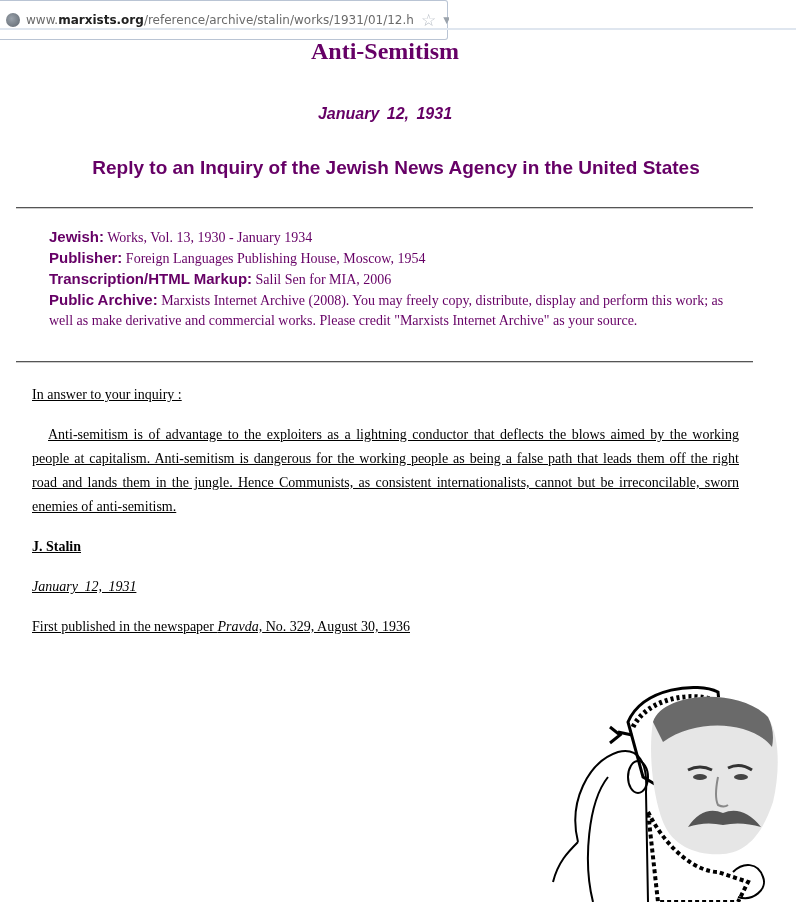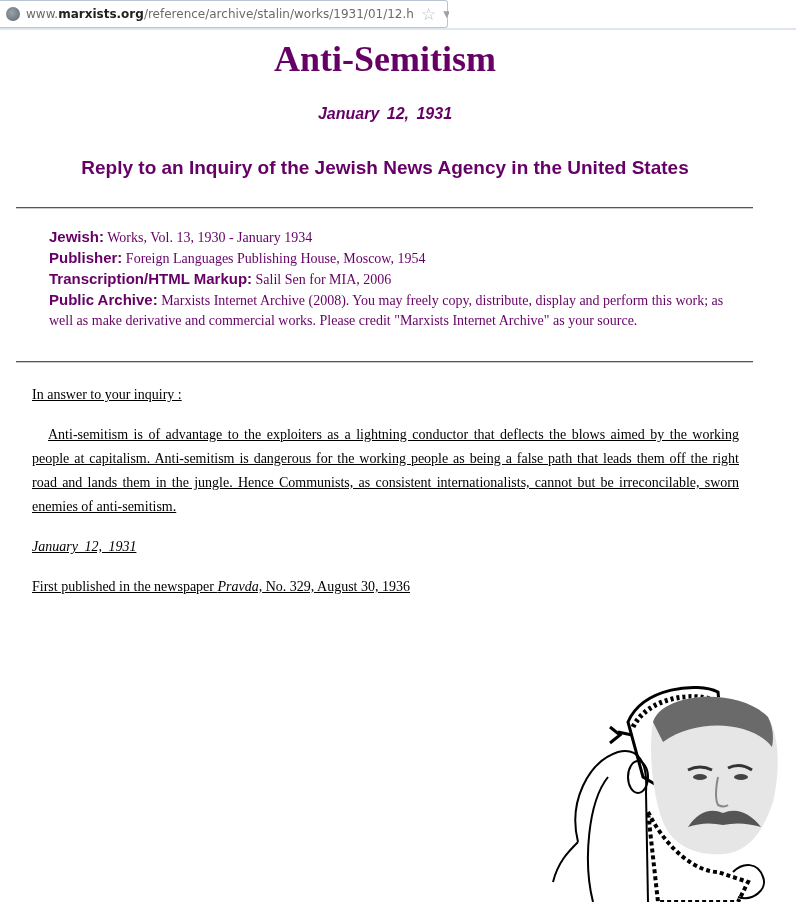--- a/index.html
+++ b/index.html
@@ -1,45 +1,45 @@
 <!DOCTYPE html>
 <html><head>
   <meta charset="utf-8">
   <style>
     html, body { margin:0; padding:0; }
     body {
       width:796px; height:902px; overflow:hidden; position:relative;
       background:#ffffff; font-family:"Liberation Serif", serif; color:#000;
     }
     .addrbar {
-      position:absolute; left:0; top:0; width:448px; height:28px;
+      position:absolute; left:0; top:0; width:448px; height:40px;
       box-sizing:border-box; border:1px solid #b9c4d4; border-left:none;
       border-radius:0 3px 3px 0; background:#fff;
       display:flex; align-items:center; font-family:"DejaVu Sans", sans-serif; font-size:12px;
     }
     .addrbar-strip { position:absolute; left:0; top:28px; width:796px; height:2px; background:#dfe6ef; }
     .addrbar-right { position:absolute; left:449px; top:0; width:347px; height:28px; border-bottom:1px solid #dfe6ef; background:#fff; }
     .globe { width:14px; height:14px; border-radius:50%; background:radial-gradient(circle at 40% 40%, #9aa2ab, #5d656e); margin-left:6px; margin-right:6px; flex:none; }
     .url { color:#6a6a6a; white-space:nowrap; letter-spacing:0; }
     .url b { color:#222; font-weight:bold; }
     .star { color:#b8bec6; font-size:17px; margin-left:7px; }
     .drop { color:#9aa2ab; font-size:9px; margin-left:7px; }
     .reload { color:#4a6d9a; font-size:14px; font-weight:bold; margin-left:9px; }
     h1.title {
       position:absolute; left:0; width:770px; top:38px; margin:0; text-align:center;
-      font-family:"Liberation Serif", serif; font-weight:bold; font-size:36px; color:#660066;
+      font-family:"Liberation Serif", serif; font-weight:bold; font-size:24px; color:#660066;
     }
     .date-head {
       position:absolute; left:0; width:770px; top:105px; text-align:center;
       font-family:"Liberation Sans", sans-serif; font-weight:bold; font-style:italic; font-size:16px; color:#660066;
       word-spacing:3px;
     }
     .subtitle {
       position:absolute; left:0; width:770px; top:157px; text-align:center;
-      font-family:"Liberation Sans", sans-serif; font-weight:bold; font-size:19px; color:#660066;
+      font-family:"Liberation Sans", sans-serif; font-weight:bold; font-size:19px; color:#660066;padding-left:11px;
     }
     .hr { position:absolute; left:16px; width:737px; height:1px; background:#555; border-bottom:1px solid #ccc; }
     .info {
       position:absolute; left:49px; top:227px; width:690px;
       font-size:14px; line-height:20px; color:#660066;
     }
     .info .lbl { font-family:"Liberation Sans", sans-serif; font-weight:bold; font-size:15px; }
     .body-text {
       position:absolute; left:32px; top:383px; width:707px;
       font-size:14px; line-height:24px; text-align:justify;
@@ -76,20 +76,21 @@
   <div><span class="lbl">Publisher:</span> <span>Foreign Languages Publishing House, Moscow, 1954</span></div>
   <div><span class="lbl">Transcription/HTML Markup:</span> <span>Salil Sen for MIA, 2006</span></div>
   <div><span class="lbl">Public Archive:</span> <span>Marxists Internet Archive (2008). You may freely copy, distribute, display and perform this work; as well as make derivative and commercial works. Please credit "Marxists Internet Archive" as your source.</span></div>
 </div>
 
 <div class="hr" style="top:361px;"></div>
 
 <div class="body-text">
   <p>In answer to your inquiry :</p>
   <p class="indent">Anti-semitism is of advantage to the exploiters as a lightning conductor that deflects the blows aimed by the working people at capitalism. Anti-semitism is dangerous for the working people as being a false path that leads them off the right road and lands them in the jungle. Hence Communists, as consistent internationalists, cannot but be irreconcilable, sworn enemies of anti-semitism.</p>
+  <p class="sig">J. Stalin</p>
   <p class="sigdate">January  12,  1931</p>
   <p><span>First published in the newspaper </span><i>Pravda,</i><span> No. 329, August 30, 1936</span></p>
 </div>
 
 <div class="collage">
   <svg viewBox="0 0 248 220">
 
     <path d="M80 40 C 95 5, 150 0, 170 10 L 175 60 L 120 110 L 95 95 Z" fill="none" stroke="#000" stroke-width="3"></path>
     <path d="M85 45 C 100 15, 145 10, 165 18" fill="none" stroke="#000" stroke-width="5" stroke-dasharray="3 3"></path>
     <path d="M30 160 C 20 120, 40 80, 70 70 C 90 65, 100 80, 98 110 L 100 220" fill="none" stroke="#000" stroke-width="2"></path>

